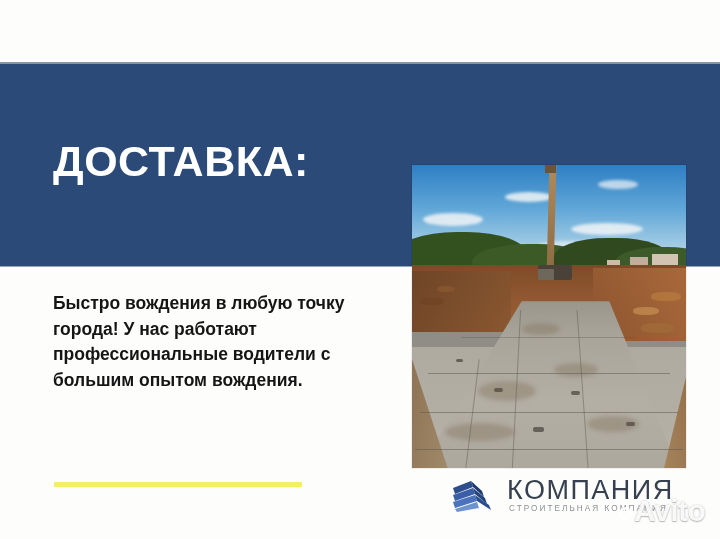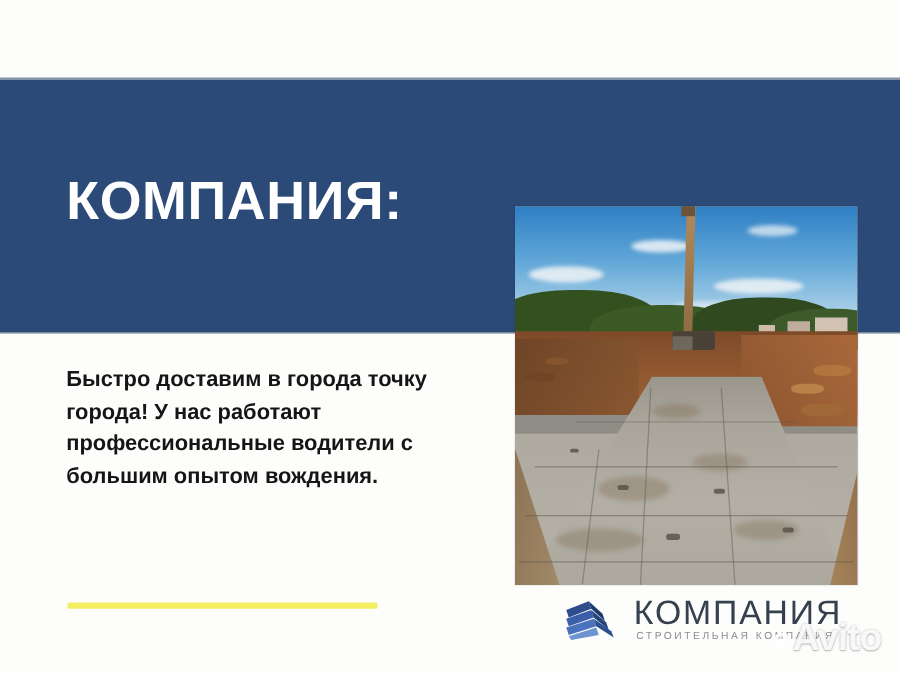--- a/index.html
+++ b/index.html
@@ -189,23 +189,23 @@
     margin-right:2px;vertical-align:1px;box-sizing:border-box;
   }
 </style>
 </head>
 <body>
 
 <div id="slide">
 
   <div class="navy-band"></div>
 
-  <div class="slide-title">КОМПАНИЯ:</div>
-
-  <div class="body-copy">Быстро доставим в города точку города! У нас работают профессиональные водители с большим опытом вождения.</div>
+  <div class="slide-title">ДОСТАВКА:</div>
+
+  <div class="body-copy">Быстро вождения в любую точку города! У нас работают профессиональные водители с большим опытом вождения.</div>
 
   <div class="accent-rule"></div>
 
   <div class="photo">
     <div class="ph-sky"></div>
     <div class="cloud c1"></div>
     <div class="cloud c2"></div>
     <div class="cloud c3"></div>
     <div class="cloud c4"></div>
     <div class="cloud c5"></div>

